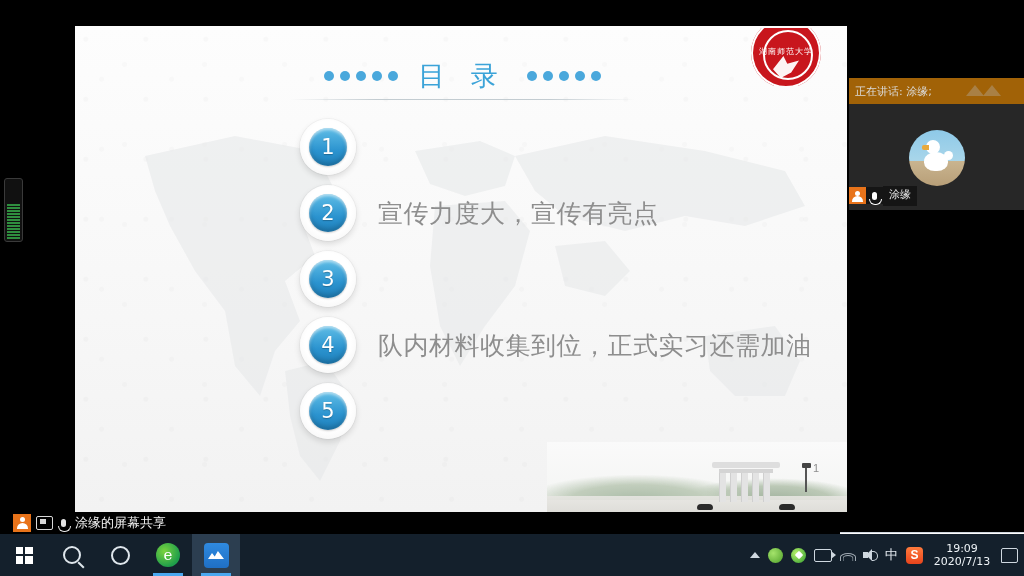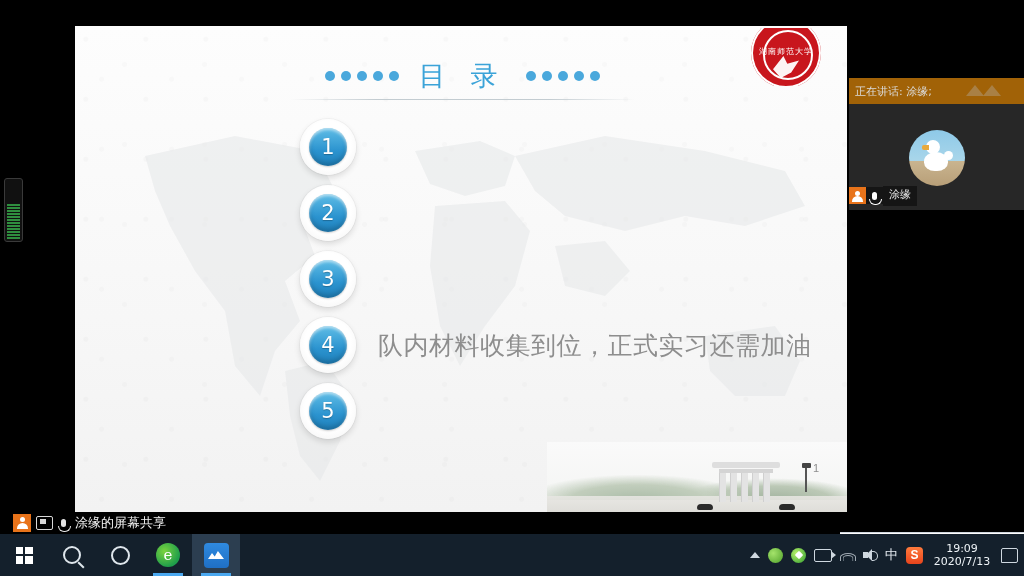--- a/index.html
+++ b/index.html
@@ -52,21 +52,21 @@
   .seal .chars{position:absolute;left:13px;top:18px;width:60px;text-align:center;
      color:#fff;font-size:8px;letter-spacing:1px;white-space:nowrap;}
   .seal .bird{position:absolute;left:30px;top:28px;width:26px;height:22px;
      background:#fff;clip-path:polygon(0 60%,40% 0,55% 35%,100% 20%,70% 75%,30% 100%);opacity:.95;}
 
   
   .title-row{position:absolute;left:215px;top:28px;width:345px;height:44px;
              display:flex;align-items:center;justify-content:center;gap:20px;}
   .dots{display:flex;gap:6px;}
   .dots i{width:10px;height:10px;border-radius:50%;background:#4aa8dc;display:block;}
-  .title-txt{font-family:Liberation Serif, serif;
+  .title-txt{font-family:Liberation Sans, sans-serif;
      font-size:27px;color:#3ba3d8;letter-spacing:9px;font-weight:400;white-space:nowrap;}
   .title-rule{position:absolute;left:215px;top:73px;width:345px;height:1px;
      background:linear-gradient(90deg,rgba(190,200,205,0),#c3ccd1 25%,#c3ccd1 75%,rgba(190,200,205,0));}
 
   
   .list{position:absolute;left:225px;top:88px;width:545px;}
   .row{position:relative;display:flex;align-items:center;height:66px;}
   .badge{position:relative;width:56px;height:56px;flex:0 0 56px;border-radius:50%;
      background:radial-gradient(circle at 50% 45%, #ffffff 55%, #f0f0f0 100%);
      box-shadow:0 3px 6px rgba(0,0,0,.13), 0 0 0 1px rgba(0,0,0,.03);
@@ -274,20 +274,21 @@
               <span>1</span>
             </div>
         </div>
       </div>
       <div class="row">
         <div class="badge">
           <div class="disc">
               <span>2</span>
             </div>
         </div>
+        <div class="label">宣传力度大，宣传有亮点</div>
       </div>
       <div class="row">
         <div class="badge">
           <div class="disc">
               <span>3</span>
             </div>
         </div>
       </div>
       <div class="row">
         <div class="badge">

